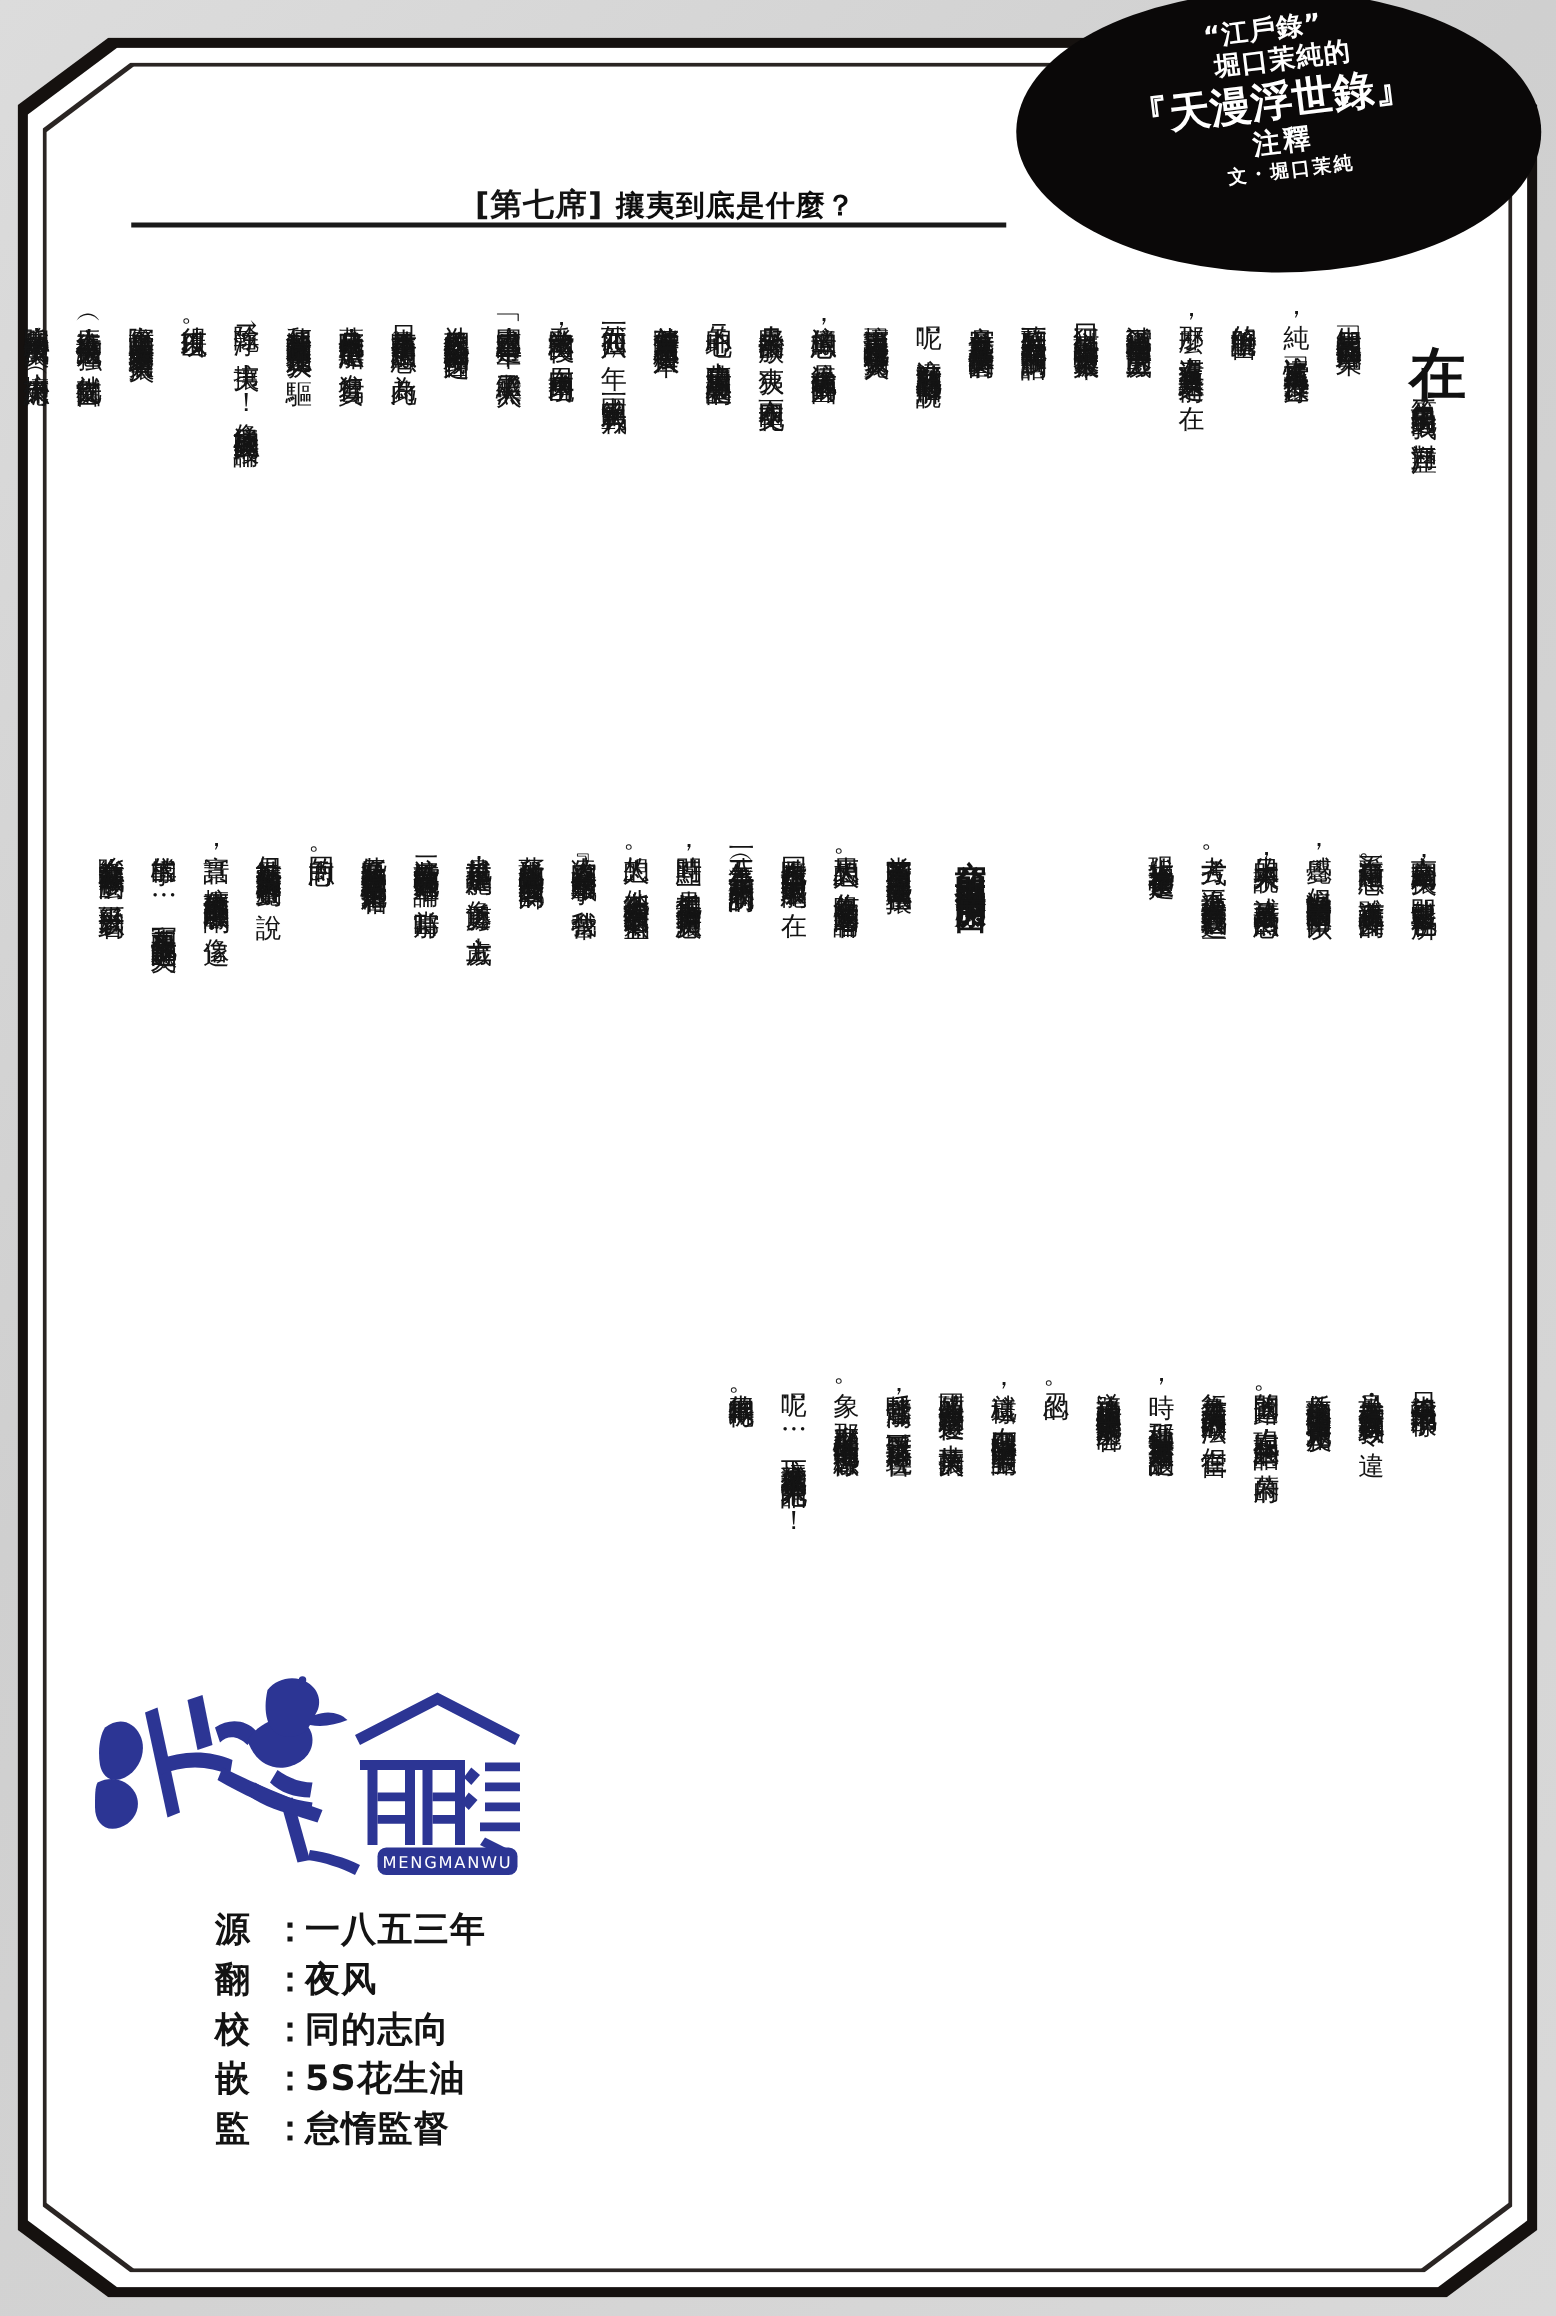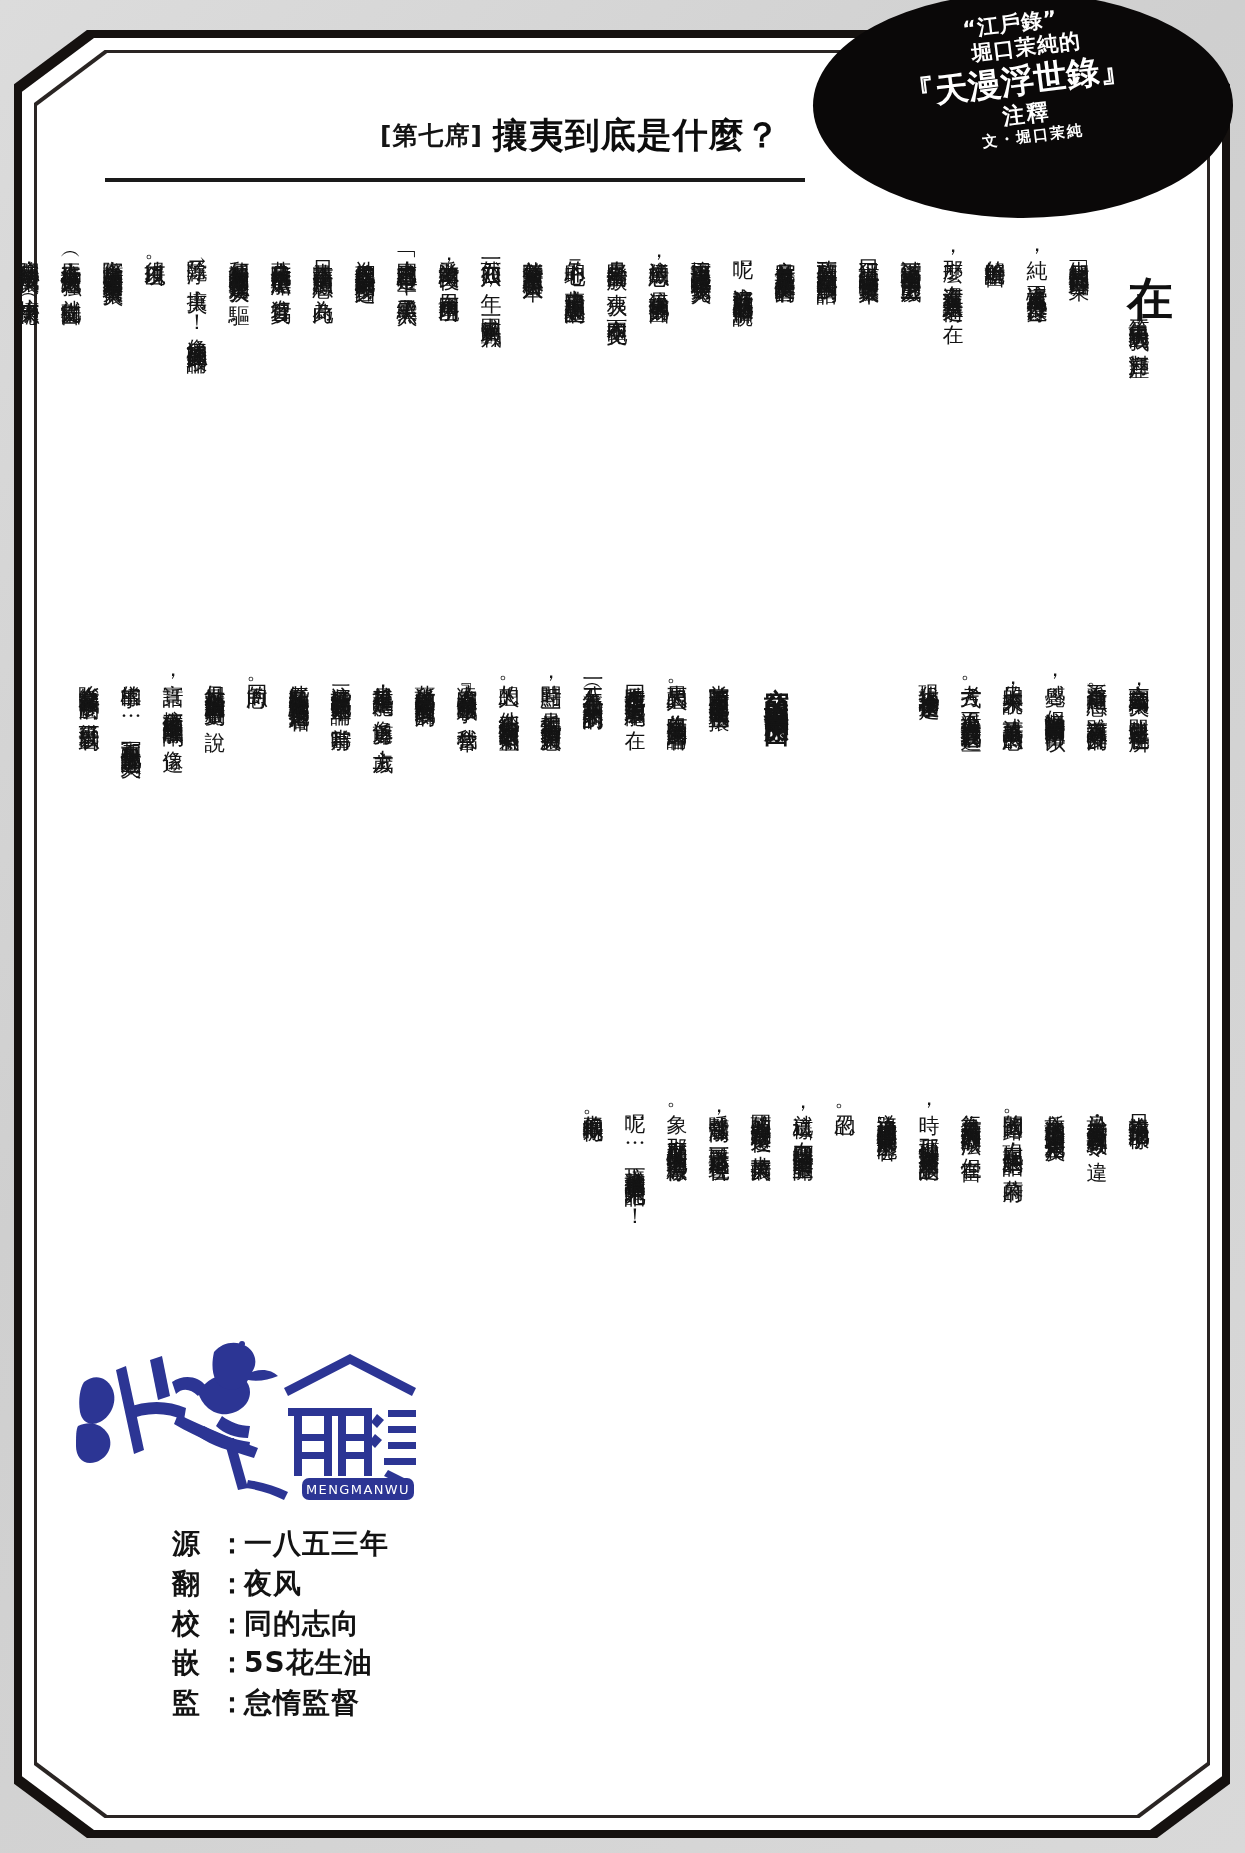--- a/index.html
+++ b/index.html
@@ -72,39 +72,39 @@
 
   
   #title-rule {
     position: absolute;
     left: 105px; top: 178px;
     width: 700px; height: 4px;
     background: #1a1a1a;
   }
   #title-row {
     position: absolute;
-    left: 380px; top: 107px;
+    left: 380px; top: 124px;
     width: 440px;
     height: 56px;
     display: flex;
-    align-items: center;
+    align-items: flex-end;
     justify-content: flex-start;
     white-space: nowrap;
   }
   #title-index {
     font-family: "DejaVu Sans", "Liberation Sans", sans-serif;
     font-size: 25px;
     font-weight: 600;
     color: #141414;
     letter-spacing: 1px;
     margin-right: 10px;
   }
   #title-main {
     font-family: "DejaVu Sans", "Liberation Sans", sans-serif;
-    font-size: 35px;
+    font-size: 23px;
     font-weight: 700;
     color: #0d0d0d;
     letter-spacing: 1px;
   }
 
   
   #badge {
     position: absolute;
     left: 813px; top: -7px;
     width: 420px; height: 225px;

